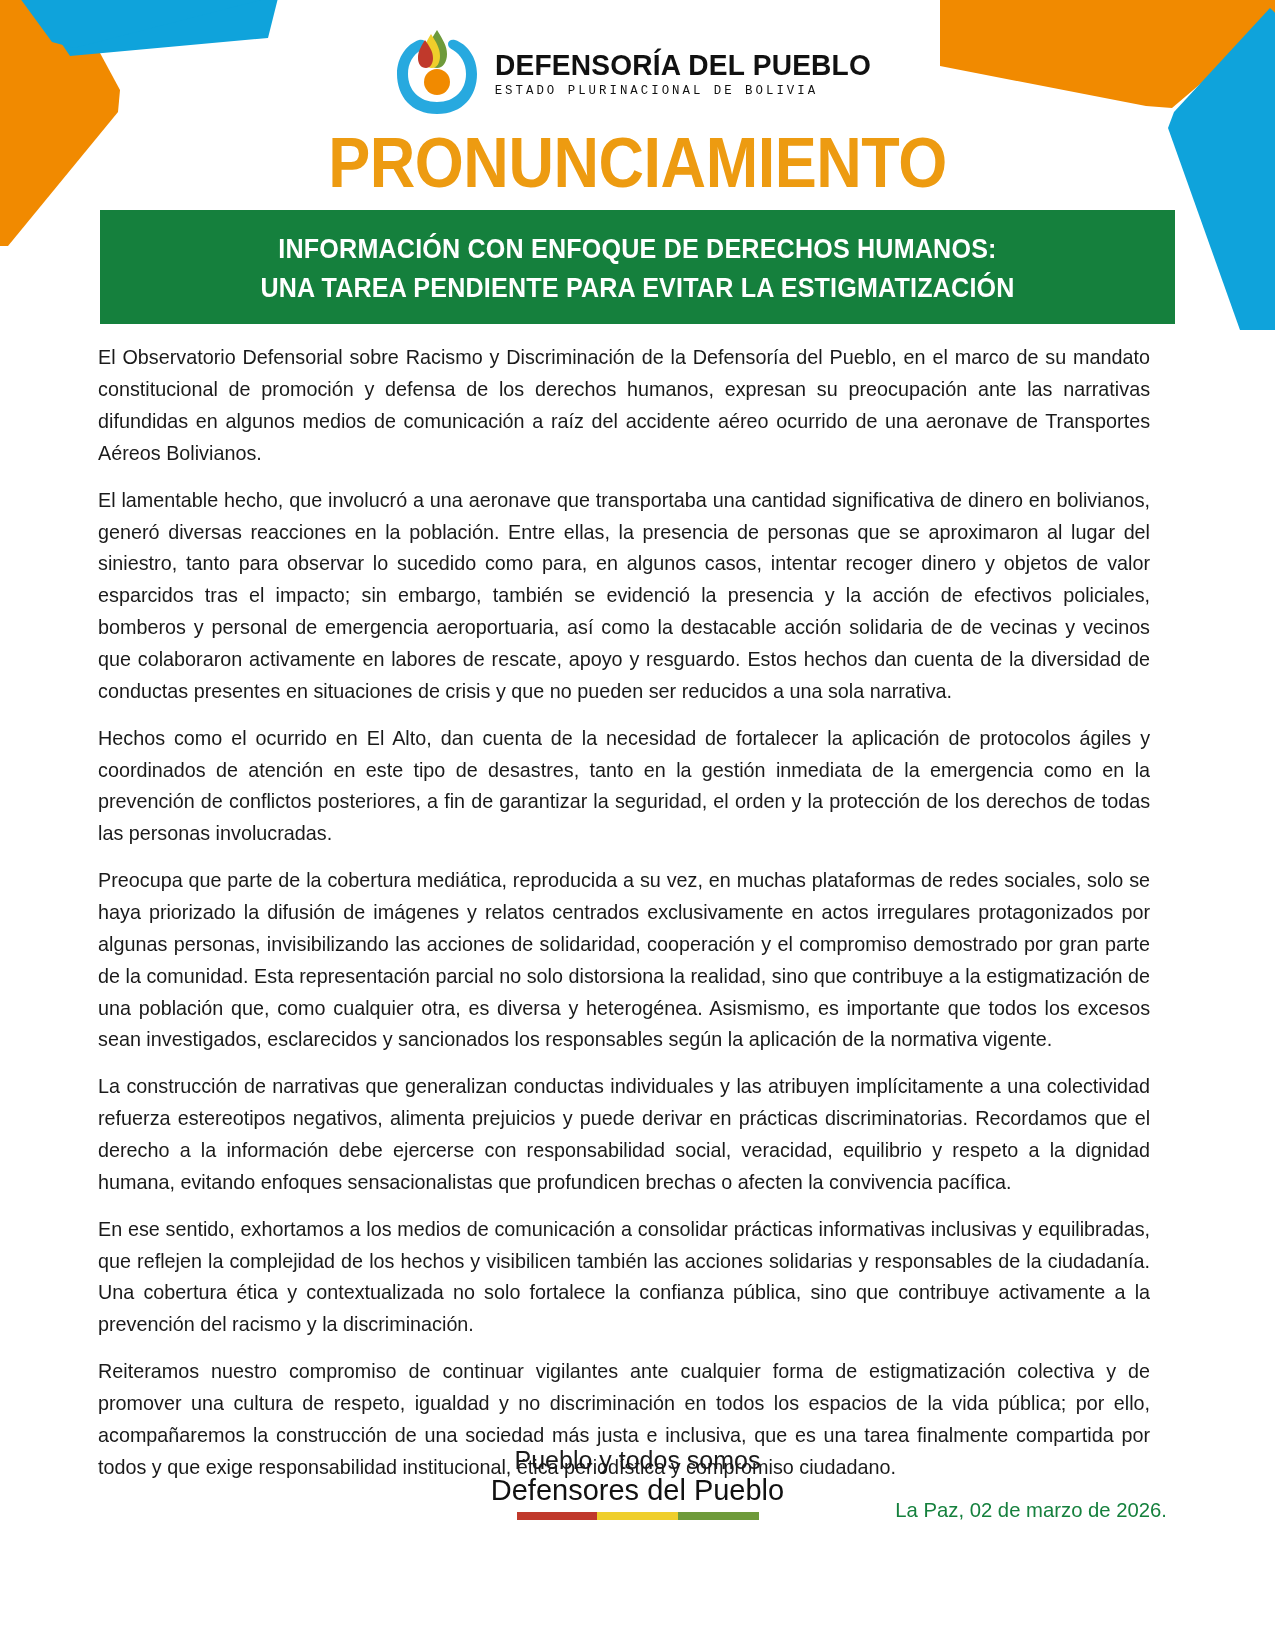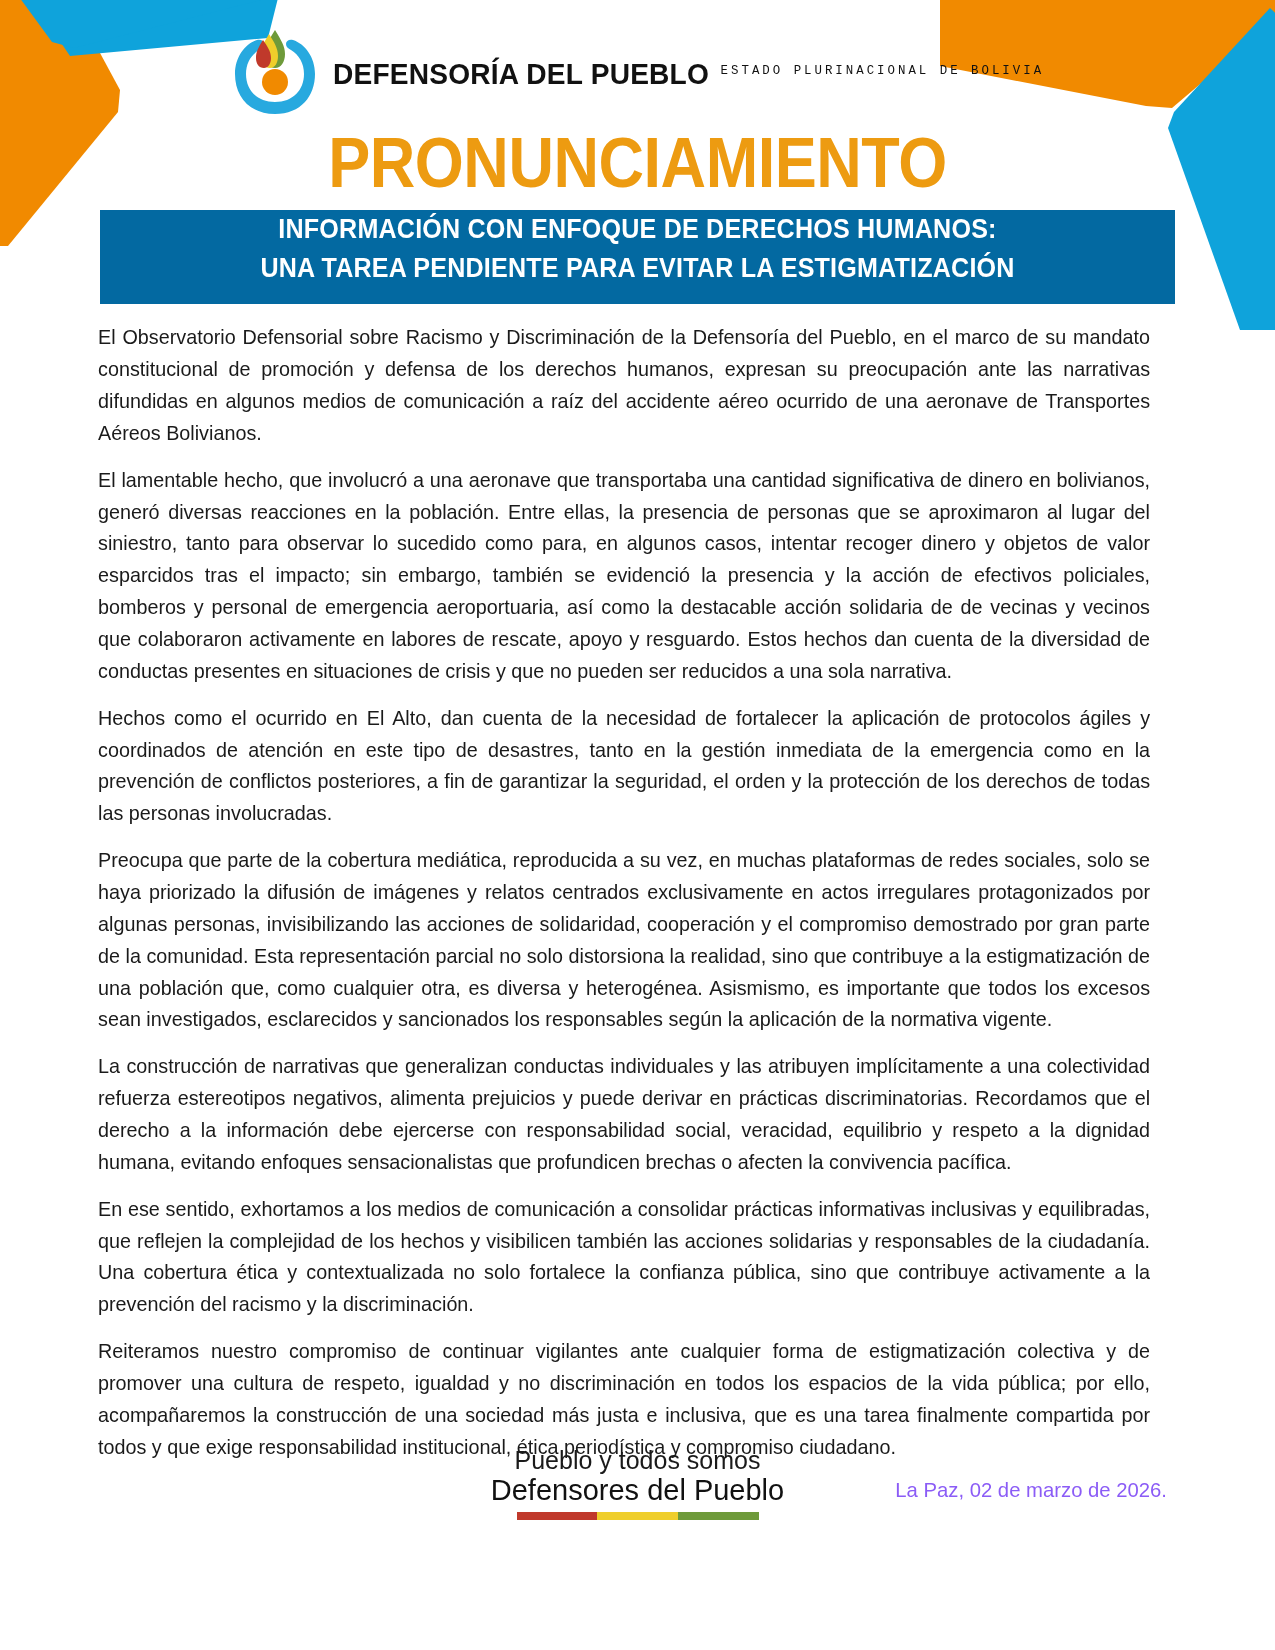--- a/index.html
+++ b/index.html
@@ -38,21 +38,21 @@
     gap: 14px;
     height: 96px;
   }
   .logo-mark {
     width: 88px;
     height: 92px;
     flex: 0 0 auto;
   }
   .logo-text {
     display: flex;
-    flex-direction: row;
+    flex-direction: column;
     line-height: 1;
     padding-top: 8px;
   }
   .logo-title {
     font-family: "Liberation Sans", sans-serif;
     font-weight: bold;
     font-size: 29px;
     letter-spacing: 0.2px;
     color: #111111;
     transform: scaleX(0.97);
@@ -72,23 +72,23 @@
     font-family: "Liberation Sans", sans-serif;
     font-weight: bold;
     font-size: 70px;
     letter-spacing: -0.5px;
     line-height: 1;
     margin-top: 10px;
     transform: scaleX(0.90);
   }
 
   .subtitle-bar {
-    background: #0369a1;
+    background: #15803d;
     margin: 12px 100px 0 100px;
-    padding: 0 20px 16px 20px;
+    padding: 20px 20px 16px 20px;
     text-align: center;
     color: #ffffff;
   }
   .subtitle-line {
     font-family: "Liberation Sans", sans-serif;
     font-weight: bold;
     font-size: 27px;
     line-height: 1.45;
     letter-spacing: 0.2px;
     transform: scaleX(0.93);
@@ -108,21 +108,21 @@
     color: #1a1a1a;
     text-align: justify;
     margin: 0 0 15px 0;
     transform: scaleX(0.975);
     transform-origin: left top;
     hyphens: none;
   }
   .date-line {
     font-family: "Liberation Sans", sans-serif;
     font-size: 20.3px;
-    color: #8b5cf6;
+    color: #15803d;
     text-align: right;
     margin-top: 4px;
     padding-right: 10px;
   }
 
   
   .footer {
     position: absolute;
     left: 0;
     right: 0;

